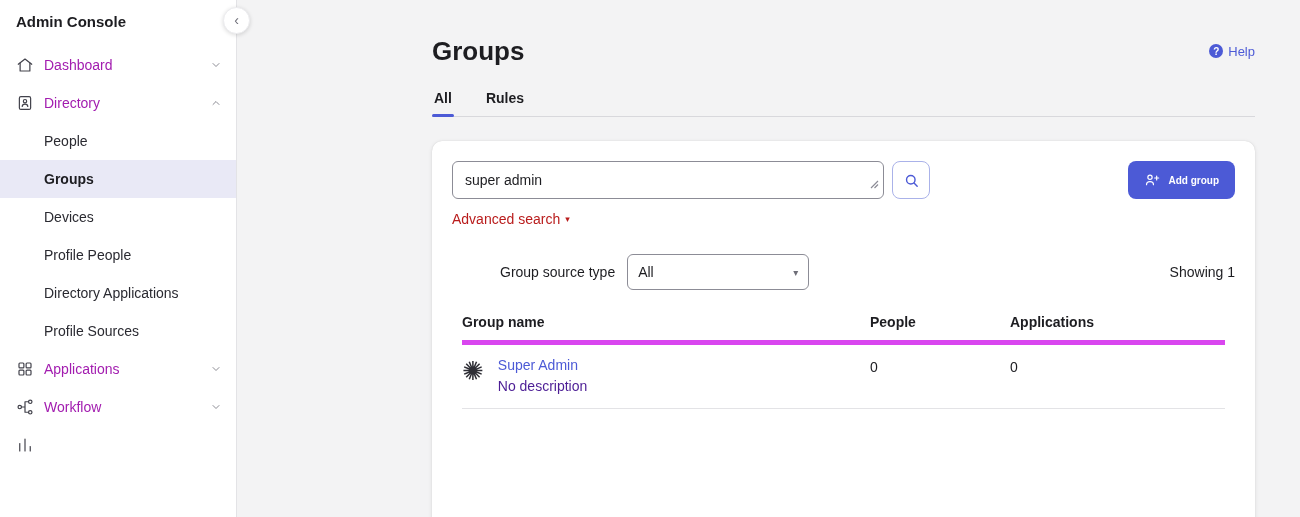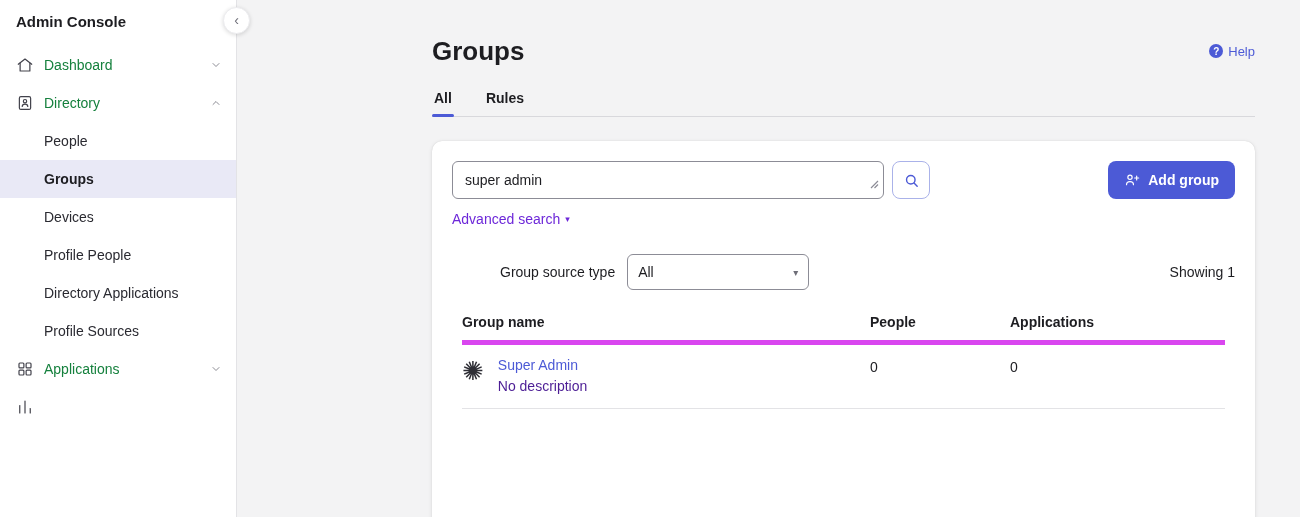--- a/index.html
+++ b/index.html
@@ -19,21 +19,21 @@
   .sidebar-title { padding:13px 16px 5px; font-size:15px; font-weight:700; height:40px; }
   .collapse-btn {
     position:absolute; left:223px; top:7px; width:27px; height:27px; border-radius:50%;
     background:#fff; border:1px solid #ececef; box-shadow:0 1px 4px rgba(0,0,0,.15);
     display:flex; align-items:center; justify-content:center; color:#6e6e78;
     font-size:14px; line-height:1; cursor:pointer; z-index:5; padding-bottom:2px;
   }
   .nav { padding-top:6px; }
   .nav-item {
     display:flex; align-items:center; height:38px; padding:0 14px 0 16px;
-    font-size:14px; color:#15803d; cursor:pointer;
+    font-size:14px; color:#a21caf; cursor:pointer;
   }
   .nav-ic { width:18px; height:18px; margin-right:10px; color:#42424b; flex:none; }
   .nav-label { flex:1; }
   .nav-chevron { color:#6e6e78; flex:none; }
   .sub-item {
     display:flex; align-items:center; height:38px; padding-left:44px;
     font-size:14px; color:#2a2a31; cursor:pointer;
   }
   .sub-item.selected { background:#e9e9f6; color:#1d1d21; font-weight:700; }
 
@@ -67,24 +67,24 @@
     padding:0 26px 0 12px; font-size:14px; color:#1d1d21;
     font-family:"Liberation Sans", sans-serif; outline:none; background:#fff;
   }
   .resize-handle { position:absolute; right:5px; bottom:6px; color:#8c8c96; }
   .search-btn {
     width:38px; height:38px; border:1px solid #aab2e9; border-radius:8px; background:#fff;
     display:flex; align-items:center; justify-content:center; cursor:pointer; color:#4c5ad6; padding:0;
   }
   .add-btn {
     height:38px; background:#4c5ad6; color:#fff; border:none; border-radius:8px;
-    padding:0 16px; font-size:14px; font-weight:700; font-family:"Liberation Sans", sans-serif;
+    padding:0 16px; font-size:10px; font-weight:700; font-family:"Liberation Sans", sans-serif;
     display:flex; align-items:center; gap:8px; cursor:pointer;
   }
-  .adv { margin-top:12px; color:#6d28d9; font-size:14px; display:inline-flex; align-items:center; gap:5px; cursor:pointer; }
+  .adv { margin-top:12px; color:#b91c1c; font-size:14px; display:inline-flex; align-items:center; gap:5px; cursor:pointer; }
   .adv .caret { font-size:9px; }
 
   .filter-row { margin-top:26px; display:flex; align-items:center; justify-content:space-between;margin-left:48px; }
   .filter-left { display:flex; align-items:center; gap:12px; }
   .filter-label { font-size:14px; }
   .select {
     width:182px; height:36px; border:1px solid #8c8c96; border-radius:6px; background:#fff;
     display:flex; align-items:center; justify-content:space-between; padding:0 10px;
     font-size:14px; cursor:pointer;
   }
@@ -171,20 +171,36 @@
       </span>
       <span class="nav-label">Applications</span>
       <span class="nav-chevron">
         <svg class="ic" width="12" height="12" viewBox="0 0 24 24">
             <path d="M6 9l6 6 6-6"></path>
           </svg>
       </span>
     </div>
 
 
+    <div class="nav-item">
+      <span class="nav-ic">
+        <svg class="ic" width="18" height="18" viewBox="0 0 24 24">
+            <circle cx="5" cy="12" r="2.3"></circle>
+            <circle cx="19" cy="5" r="2.3"></circle>
+            <circle cx="19" cy="19" r="2.3"></circle>
+            <path d="M7.3 12 H12 M12 12 V5 H16.7 M12 12 V19 H16.7"></path>
+          </svg>
+      </span>
+      <span class="nav-label">Workflow</span>
+      <span class="nav-chevron">
+        <svg class="ic" width="12" height="12" viewBox="0 0 24 24">
+            <path d="M6 9l6 6 6-6"></path>
+          </svg>
+      </span>
+    </div>
 
     <div class="nav-item">
       <span class="nav-ic">
         <svg class="ic" width="18" height="18" viewBox="0 0 24 24">
             <path d="M5 20V10"></path>
             <path d="M12 20V4"></path>
             <path d="M19 20v-6"></path>
           </svg>
       </span>
     </div>

